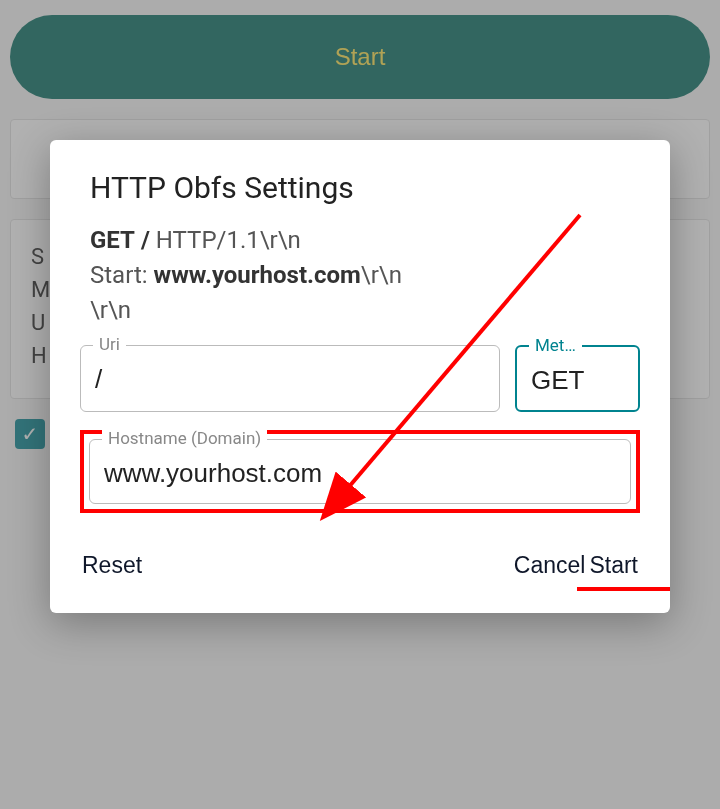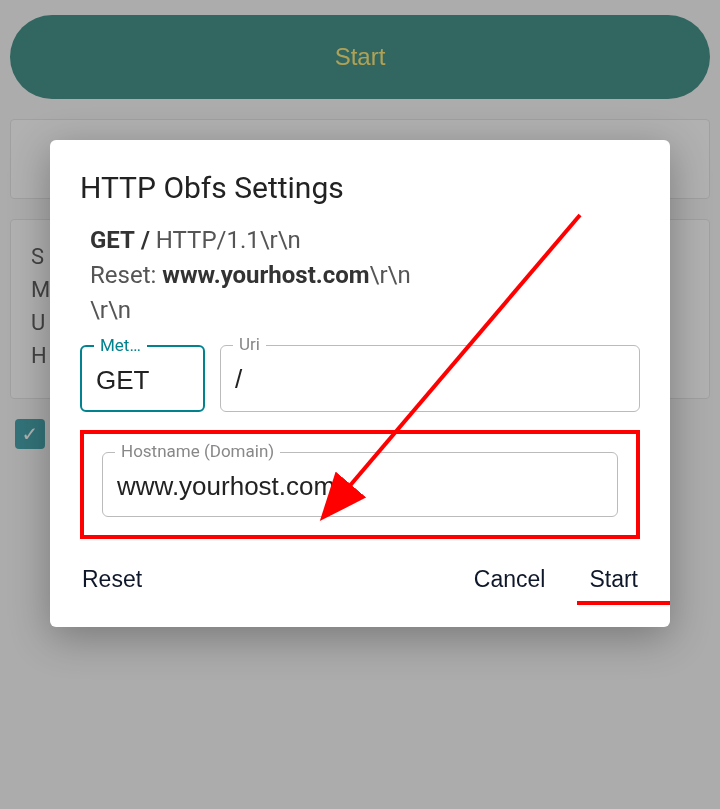--- a/index.html
+++ b/index.html
@@ -75,20 +75,21 @@
       border-radius: 6px;
       padding: 30px;
       box-shadow: 0 10px 40px rgba(0,0,0,0.3);
       position: relative;
     }
     .dialog-title {
       font-size: 30px;
       font-weight: 400;
       color: #222;
       margin-bottom: 18px;
+      margin-left: 10px;
     }
     .request-preview {
       font-size: 24px;
       color: #555;
       line-height: 1.45;
       margin-bottom: 18px;
       margin-left: 10px;
     }
     .request-preview .bold { font-weight: 700; color: #333; }
     .fields-row {
@@ -122,22 +123,22 @@
       color: #222;
       border: none;
       outline: none;
       width: 100%;
       background: transparent;
     }
     .method-field { width: 125px; }
     .uri-field { flex: 1; }
     .hostname-box {
       border: 4px solid #ff0000;
-      padding: 18px;
-      margin-bottom: 23px;
+      padding: 5px;
+      margin-bottom: 35px;
     }
     .hostname-inner {
       position: relative;
       border: 1.5px solid #bbb;
       border-radius: 6px;
       padding: 18px 14px 14px;
     }
     .hostname-inner .label {
       position: absolute;
       top: -12px;
@@ -156,21 +157,20 @@
       background: transparent;
     }
     .dialog-actions {
       display: flex;
       justify-content: space-between;
       align-items: center;
       margin-top: 10px;
     }
     .action-right {
       display: flex;
-      gap: 40px;
       align-items: center;
     }
     .action-btn {
       background: none;
       border: none;
       color: #0f172a;
       font-size: 23px;
       font-weight: 500;
       cursor: pointer;
       padding: 4px 2px;
@@ -214,33 +214,33 @@
 </div>
 
 <div class="overlay">
   <div class="dialog">
     <div class="dialog-title">HTTP Obfs Settings</div>
 
     <div class="request-preview">
       <span class="bold">GET</span>
       <span class="bold">/</span>
       <span>HTTP/1.1</span><span>\r\n</span><br>
-      <span>Reset:</span>
+      <span>Start:</span>
       <span class="bold">www.yourhost.com</span><span>\r\n</span><br>
       <span>\r\n</span>
     </div>
 
     <div class="fields-row">
+      <div class="field-wrap gray uri-field">
+        <span class="label">Uri</span>
+        <input class="value" value="/" style="">
+      </div>
       <div class="field-wrap method-field">
         <span class="label">Met…</span>
         <input class="value" value="GET" style="">
-      </div>
-      <div class="field-wrap gray uri-field">
-        <span class="label">Uri</span>
-        <input class="value" value="/" style="">
       </div>
     </div>
 
     <div class="hostname-box">
       <div class="hostname-inner">
         <span class="label">Hostname (Domain)</span>
         <input class="value" value="www.yourhost.com" style="">
       </div>
     </div>
 

